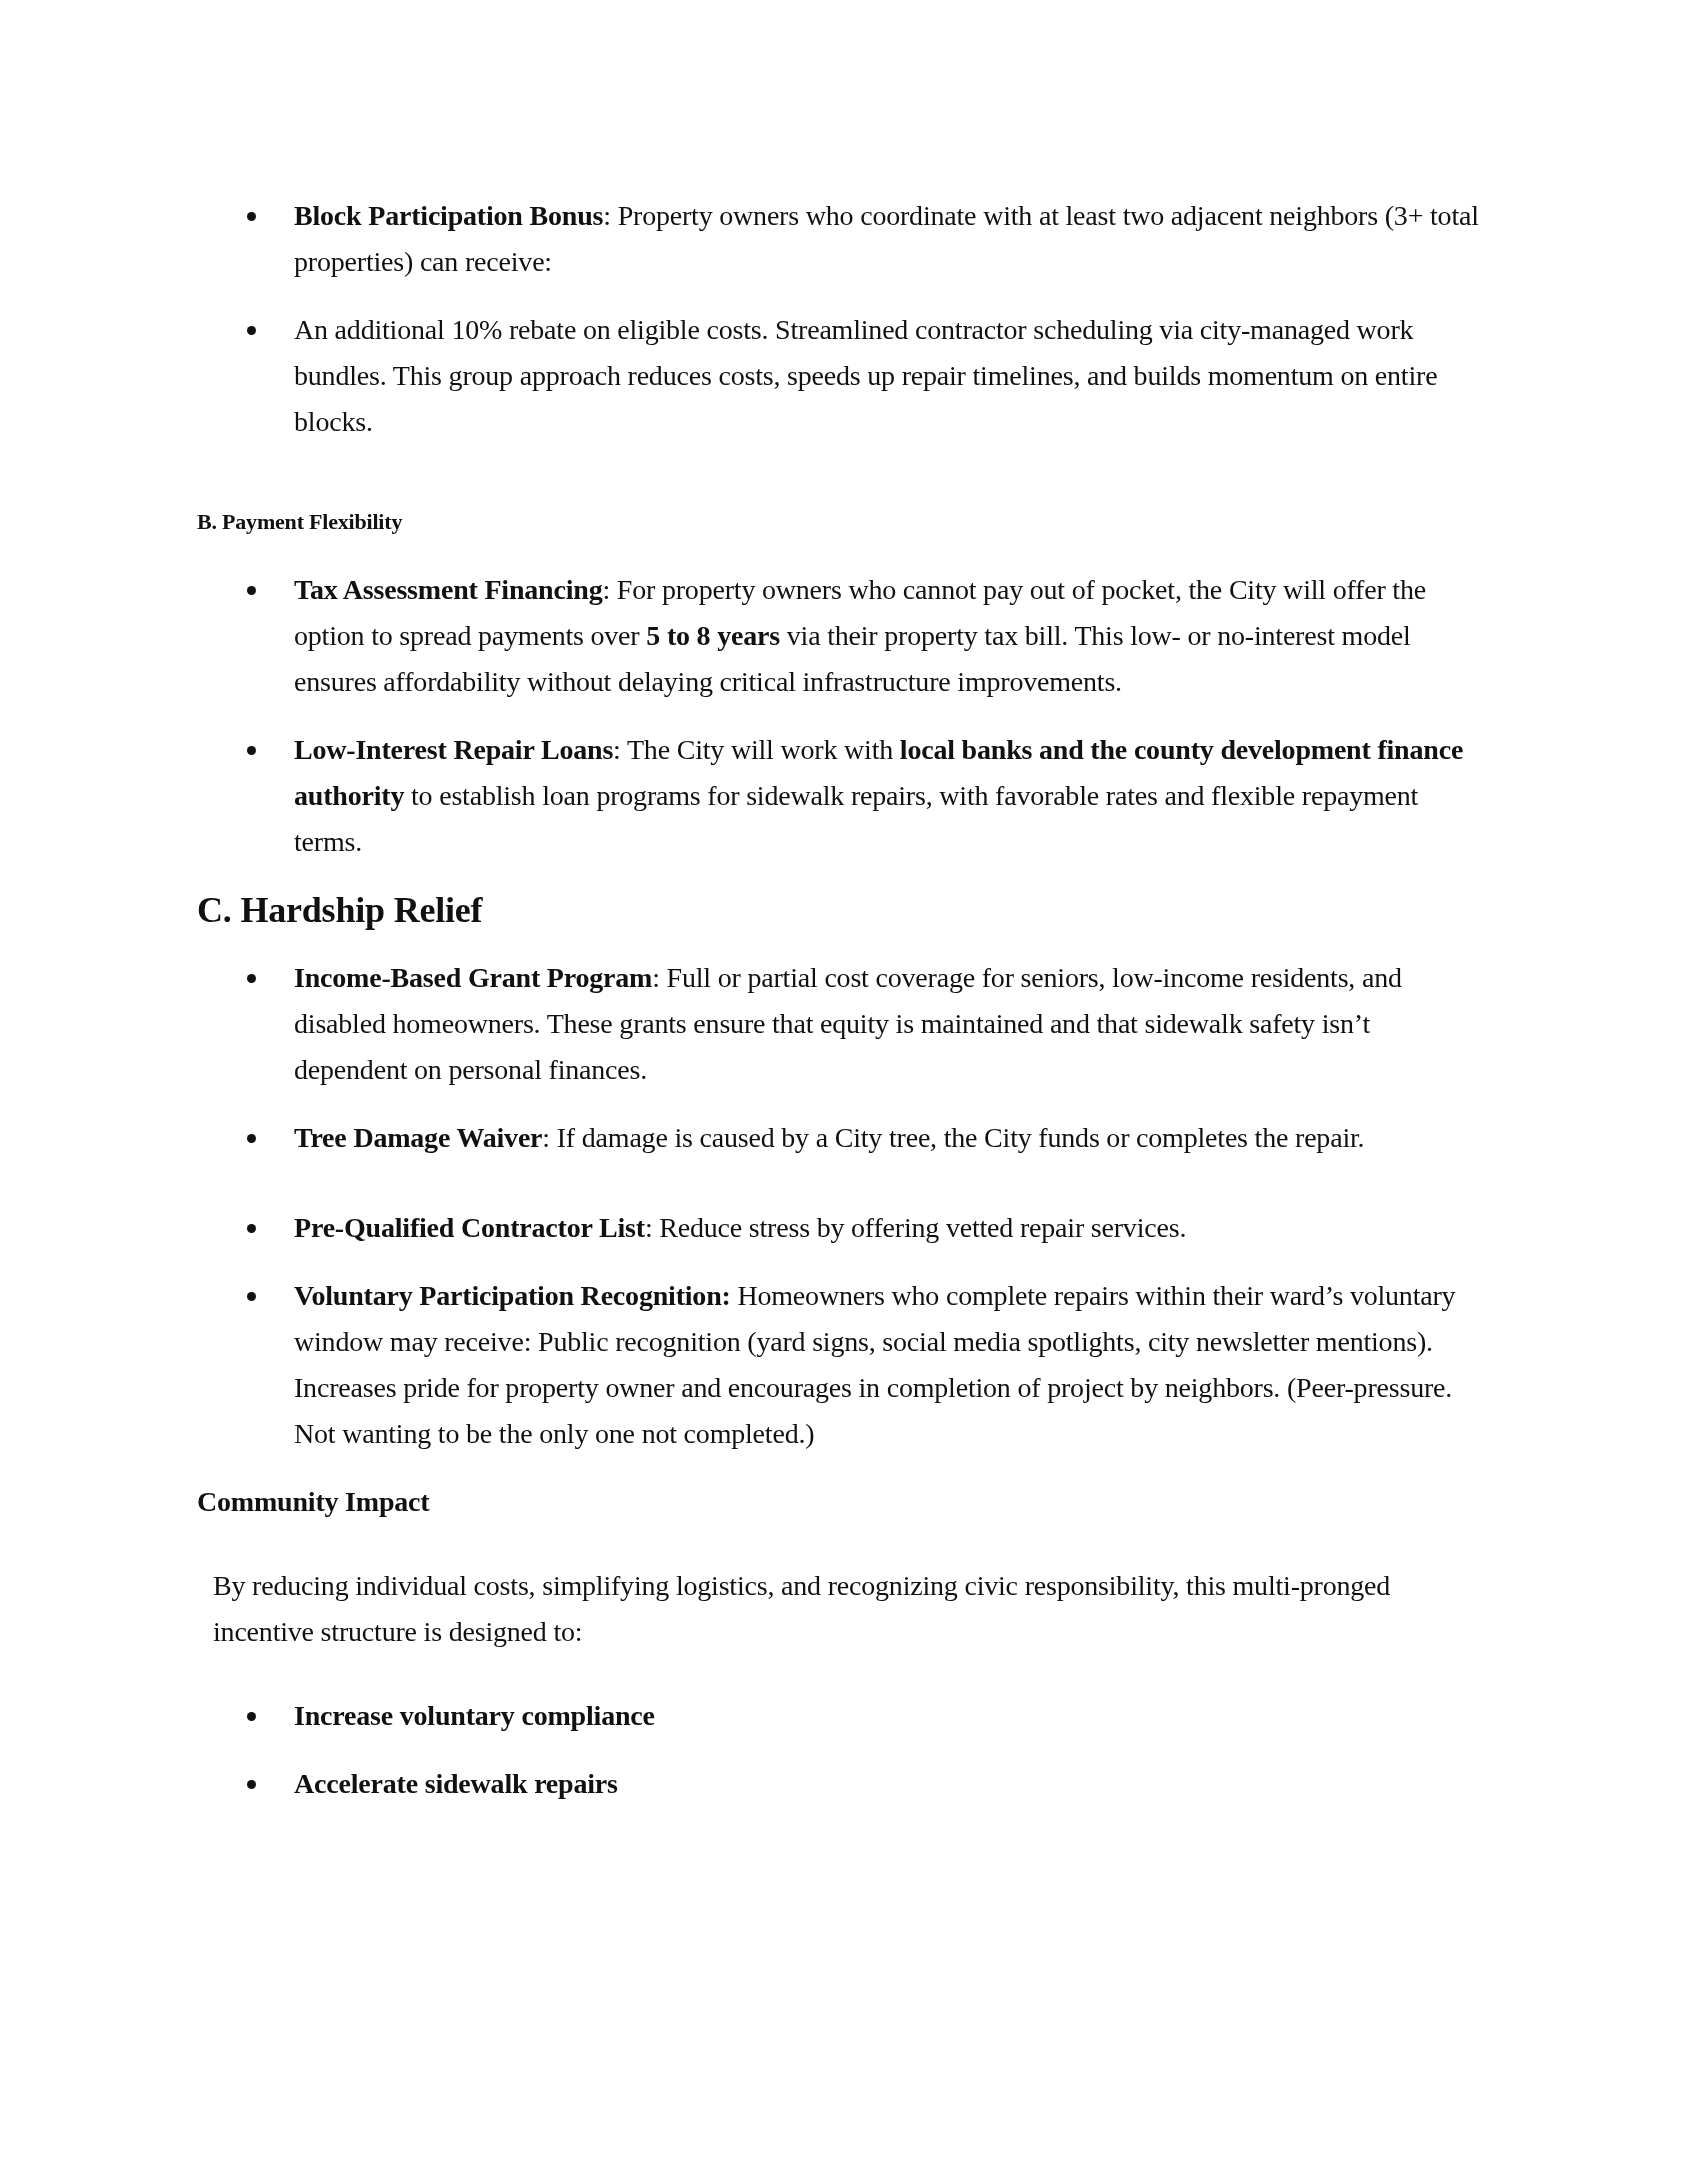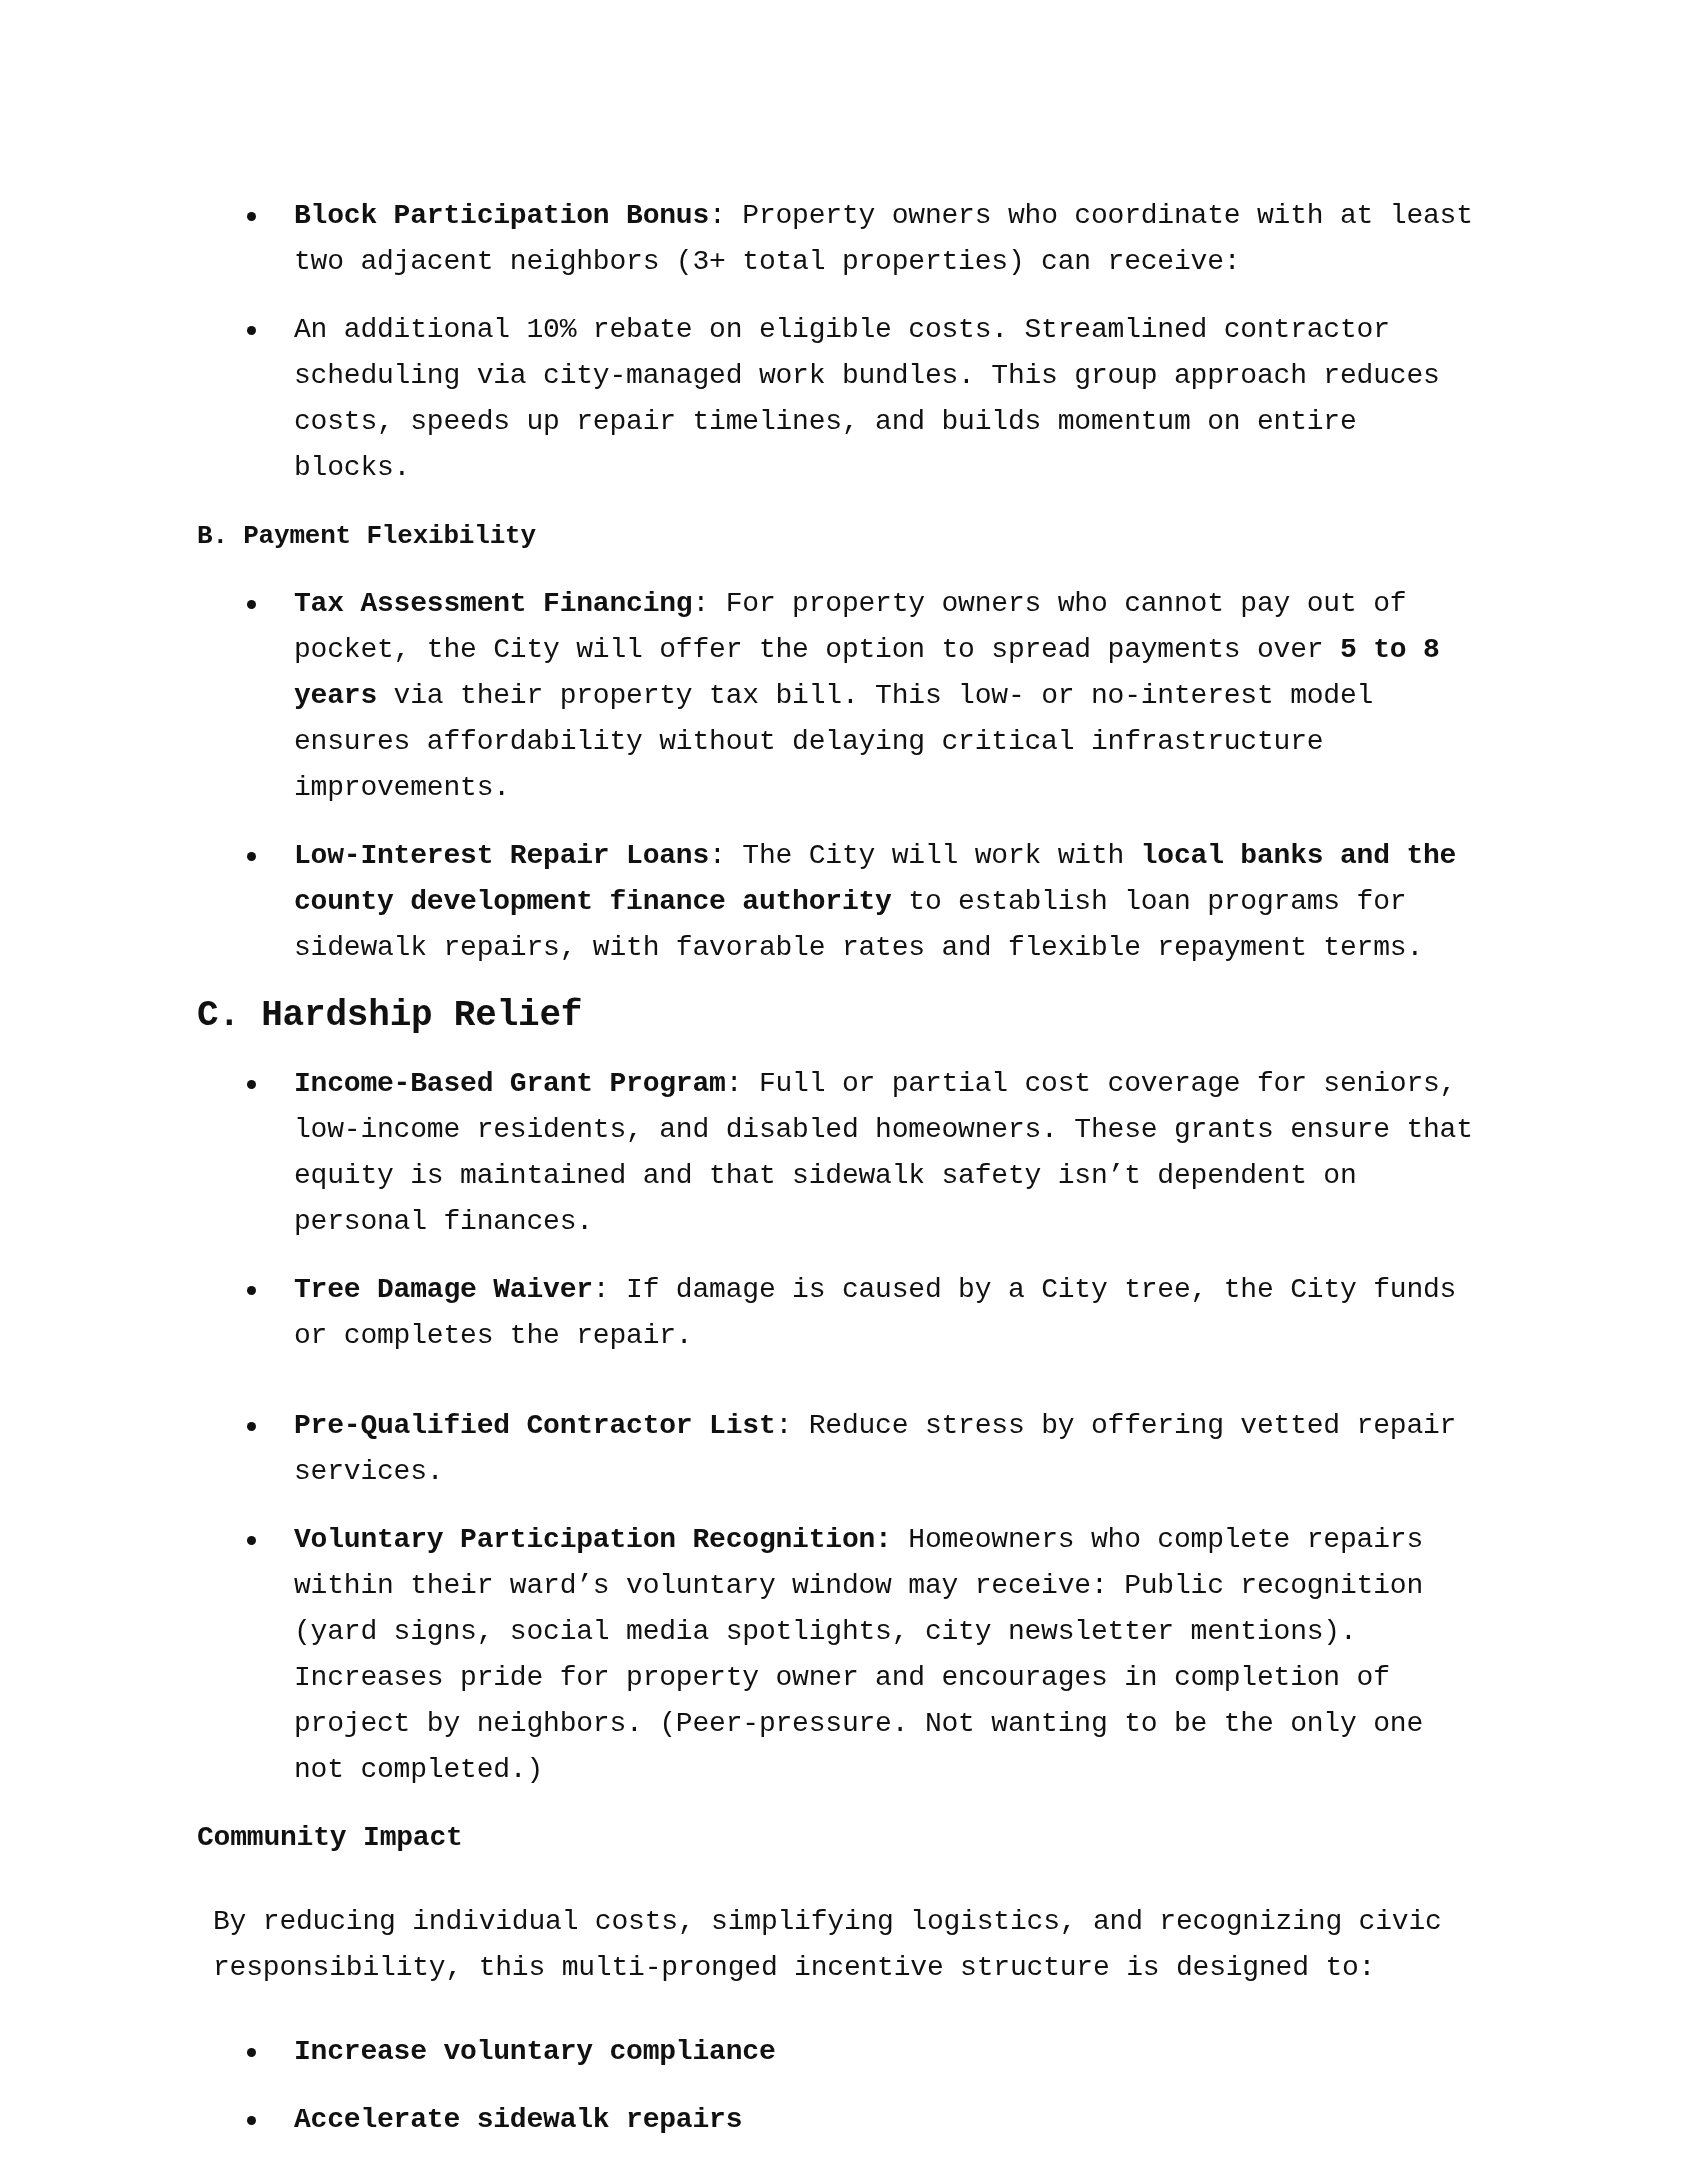--- a/index.html
+++ b/index.html
@@ -1,20 +1,20 @@
 <!DOCTYPE html>
 <html><head>
 <meta charset="utf-8">
 <style>
   html, body { margin: 0; padding: 0; background: #ffffff; }
   body { width: 1683px; height: 2178px; position: relative; overflow: hidden; }
   .page {
     position: absolute; left: 0; top: 0; width: 1683px; height: 1680px; background: #ffffff;
     color: #111111;
-    font-family: Liberation Mono, monospace;
+    font-family: Liberation Serif, serif;
     font-size: 28px;
     line-height: 46px;
     letter-spacing: -0.2px;
   }
   .content { position: absolute; left: 197px; top: 193px; width: 1287px; }
   .heading { font-weight: bold; margin: 0; padding: 0; }
   .para { margin: 16px; }
   ul.blist { list-style: none; margin: 0; padding: 0; }
   ul.blist li { position: relative; padding-left: 97px; }
   .bullet {
@@ -36,21 +36,21 @@
         <b>Block Participation Bonus</b><span>: Property owners who coordinate with at least two adjacent neighbors (3+ total properties) can receive:</span>
       </li>
       <li class="gap"></li>
       <li>
         <span class="bullet"></span>
         <span>An additional 10% rebate on eligible costs.  Streamlined contractor scheduling via city-managed work bundles.  This group approach reduces costs, speeds up repair timelines, and builds momentum on entire blocks.</span>
       </li>
     </ul>
 
     <div class="gap"></div>
-    <h2 class="heading" style="font-size:26px;">B. Payment Flexibility</h2>
+    <h2 class="heading" style="font-size:22px;margin-top:32px;">B. Payment Flexibility</h2>
     <div class="gap"></div>
 
     <ul class="blist">
       <li>
         <span class="bullet"></span>
         <b>Tax Assessment Financing</b><span>: For property owners who cannot pay out of pocket, the City will offer the option to spread payments over </span><b>5 to 8 years</b><span> via their property tax bill. This low- or no-interest model ensures affordability without delaying critical infrastructure improvements.</span>
       </li>
       <li class="gap"></li>
       <li>
         <span class="bullet"></span>

